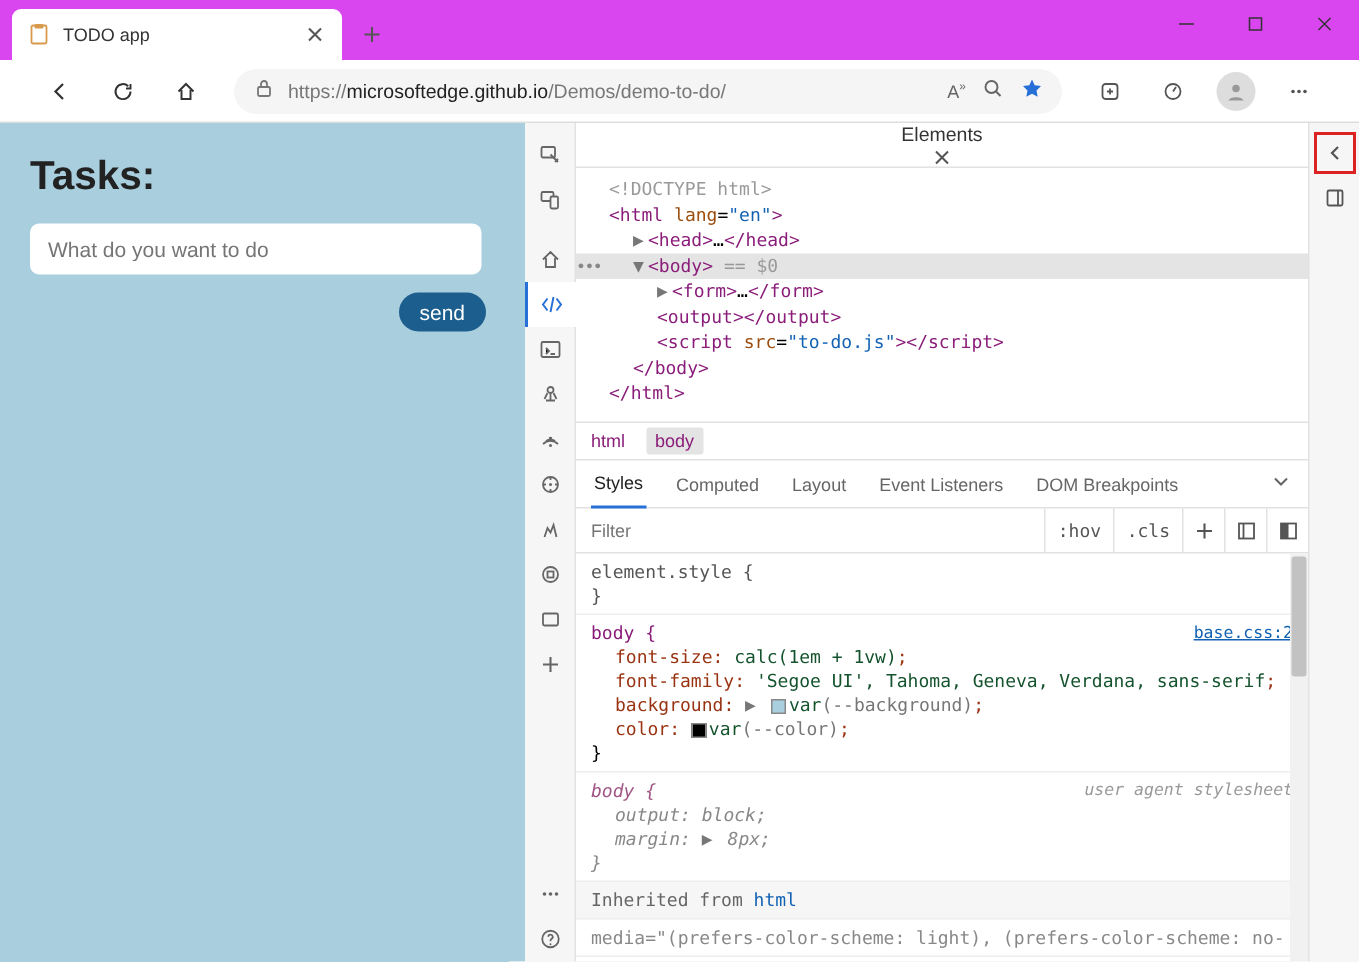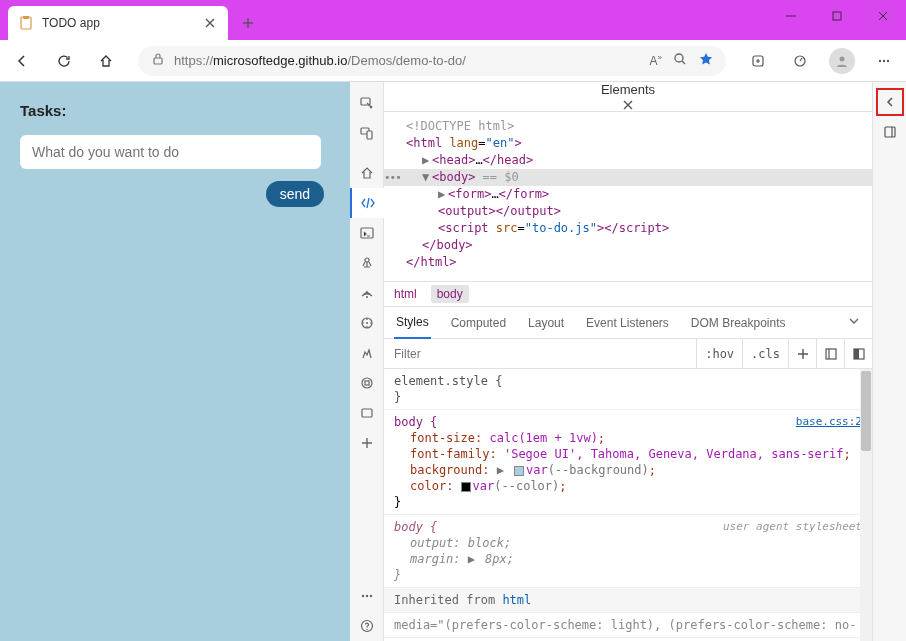--- a/index.html
+++ b/index.html
@@ -8,34 +8,34 @@
 
 .titlebar { height: 40px; background: #d946ef; display: flex; align-items: flex-end; position: relative; }
 .tab { background: #fff; border-radius: 6px 6px 0 0; height: 34px; margin-left: 8px; display: flex; align-items: center; padding: 0 10px; gap: 8px; min-width: 220px; }
 .tab .favicon { width: 16px; height: 16px; display: inline-flex; align-items: center; justify-content: center; }
 .tab .title { font-size: 12px; color: #333; flex: 1; }
 .tab .close { width: 16px; height: 16px; display: flex; align-items: center; justify-content: center; color: #555; cursor: pointer; }
 .newtab { width: 28px; height: 28px; margin-left: 6px; display: flex; align-items: center; justify-content: center; color: #555; cursor: pointer; margin-bottom: 3px; }
 .winctrls { position: absolute; right: 0; top: 0; display: flex; }
 .winctrls > div { width: 46px; height: 32px; display: flex; align-items: center; justify-content: center; color: #333; cursor: pointer; }
 
-.toolbar { height: 42px; background: #fff; display: flex; align-items: center; padding: 0 6px; gap: 10px; border-bottom: 1px solid #ddd; }
+.toolbar { height: 42px; background: #fff; display: flex; align-items: center; padding: 0 24px; gap: 10px; border-bottom: 1px solid #ddd; }
 .tbtn { width: 32px; height: 32px; border-radius: 4px; display: flex; align-items: center; justify-content: center; color: #555; cursor: pointer; }
 .urlbar { flex: 1; height: 30px; background: #f5f5f5; border-radius: 15px; display: flex; align-items: center; padding: 0 12px; gap: 8px; margin: 0 6px; }
 .urlbar .lock { color: #777; }
 .url { font-size: 13px; color: #777; flex: 1; white-space: nowrap; overflow: hidden; }
 .url .host { color: #222; }
 .urlactions { display: flex; align-items: center; gap: 10px; color: #666; }
 .star { color: #2670d8; }
 .avatar { width: 26px; height: 26px; border-radius: 50%; background: #ddd; display: flex; align-items: center; justify-content: center; color: #888; }
 
 
 .content { display: flex; height: 559px; }
 .page { width: 350px; background: #a9cedd; padding: 20px; }
-.page h2 { font-size: 15px; font-weight: 600; color: #222; margin-bottom: 16px; }
+.page h2 { font-size: 27px; font-weight: 600; color: #222; margin-bottom: 16px; }
 .todo-input { width: 301px; height: 34px; border-radius: 6px; border: none; background: #fff; padding: 0 12px; font-size: 14px; color: #666; }
 .sendbtn { float: right; margin-top: 12px; margin-right: 6px; background: #1c5e8e; color: #fff; border: none; border-radius: 14px; padding: 5px 14px; font-size: 14px; cursor: pointer; }
 
 
 .devtools { flex: 1; background: #fff; display: flex; }
 .activitybar { width: 34px; background: #f6f6f6; border-right: 1px solid #e2e2e2; display: flex; flex-direction: column; align-items: center; padding-top: 6px; gap: 0; }
 .activitybar .abtn { width: 34px; height: 30px; display: flex; align-items: center; justify-content: center; color: #666; cursor: pointer; }
 .activitybar .abtn.active { border-left: 2px solid #2670d8; color: #2670d8; background: #fff; }
 .activitybar .spacer { flex: 1; }
 
@@ -74,21 +74,21 @@
 .filterbar input { border: none; flex: 1; padding: 0 10px; height: 100%; font-size: 12px; outline: none; }
 .filterbar .fact { padding: 0 8px; font-family: Consolas, monospace; color: #555; border-left: 1px solid #e2e2e2; height: 100%; display: flex; align-items: center; cursor: pointer; font-size: 12px; }
 .filterbar .ficon { width: 28px; height: 100%; display: flex; align-items: center; justify-content: center; border-left: 1px solid #e2e2e2; cursor: pointer; color: #555; }
 
 
 .cssrules { font-family: Consolas, monospace; font-size: 12px; line-height: 16px; overflow: auto; flex: 1; position: relative; }
 .cssrules .rule { padding: 4px 10px; border-bottom: 1px solid #eee; }
 .sel { color: #8a1d7a; }
 .prop { color: #993311; padding-left: 16px; display: block; }
 .prop .pname { color: #993311; }
-.prop .pval { color: #a21caf; }
+.prop .pval { color: #14532d; }
 .varref { color: #777; }
 .link { float: right; color: #1262b3; text-decoration: underline; cursor: pointer; font-size: 11px; }
 .uas { float: right; color: #999; font-style: italic; font-size: 11px; }
 .italic { font-style: italic; }
 .sw { display: inline-block; width: 10px; height: 10px; border: 1px solid #888; vertical-align: middle; margin-right: 2px; }
 .scrolltrack { position: absolute; right: 0; top: 0; bottom: 0; width: 12px; background: #f1f1f1; }
 .scrollthumb { position: absolute; right: 1px; top: 2px; width: 10px; height: 80px; background: #c2c2c2; border-radius: 2px; }
 .inherit { background: #f6f6f6; padding: 4px 10px; color: #666; border-bottom: 1px solid #eee; }
 .inherit .hl { color: #1262b3; }
 

